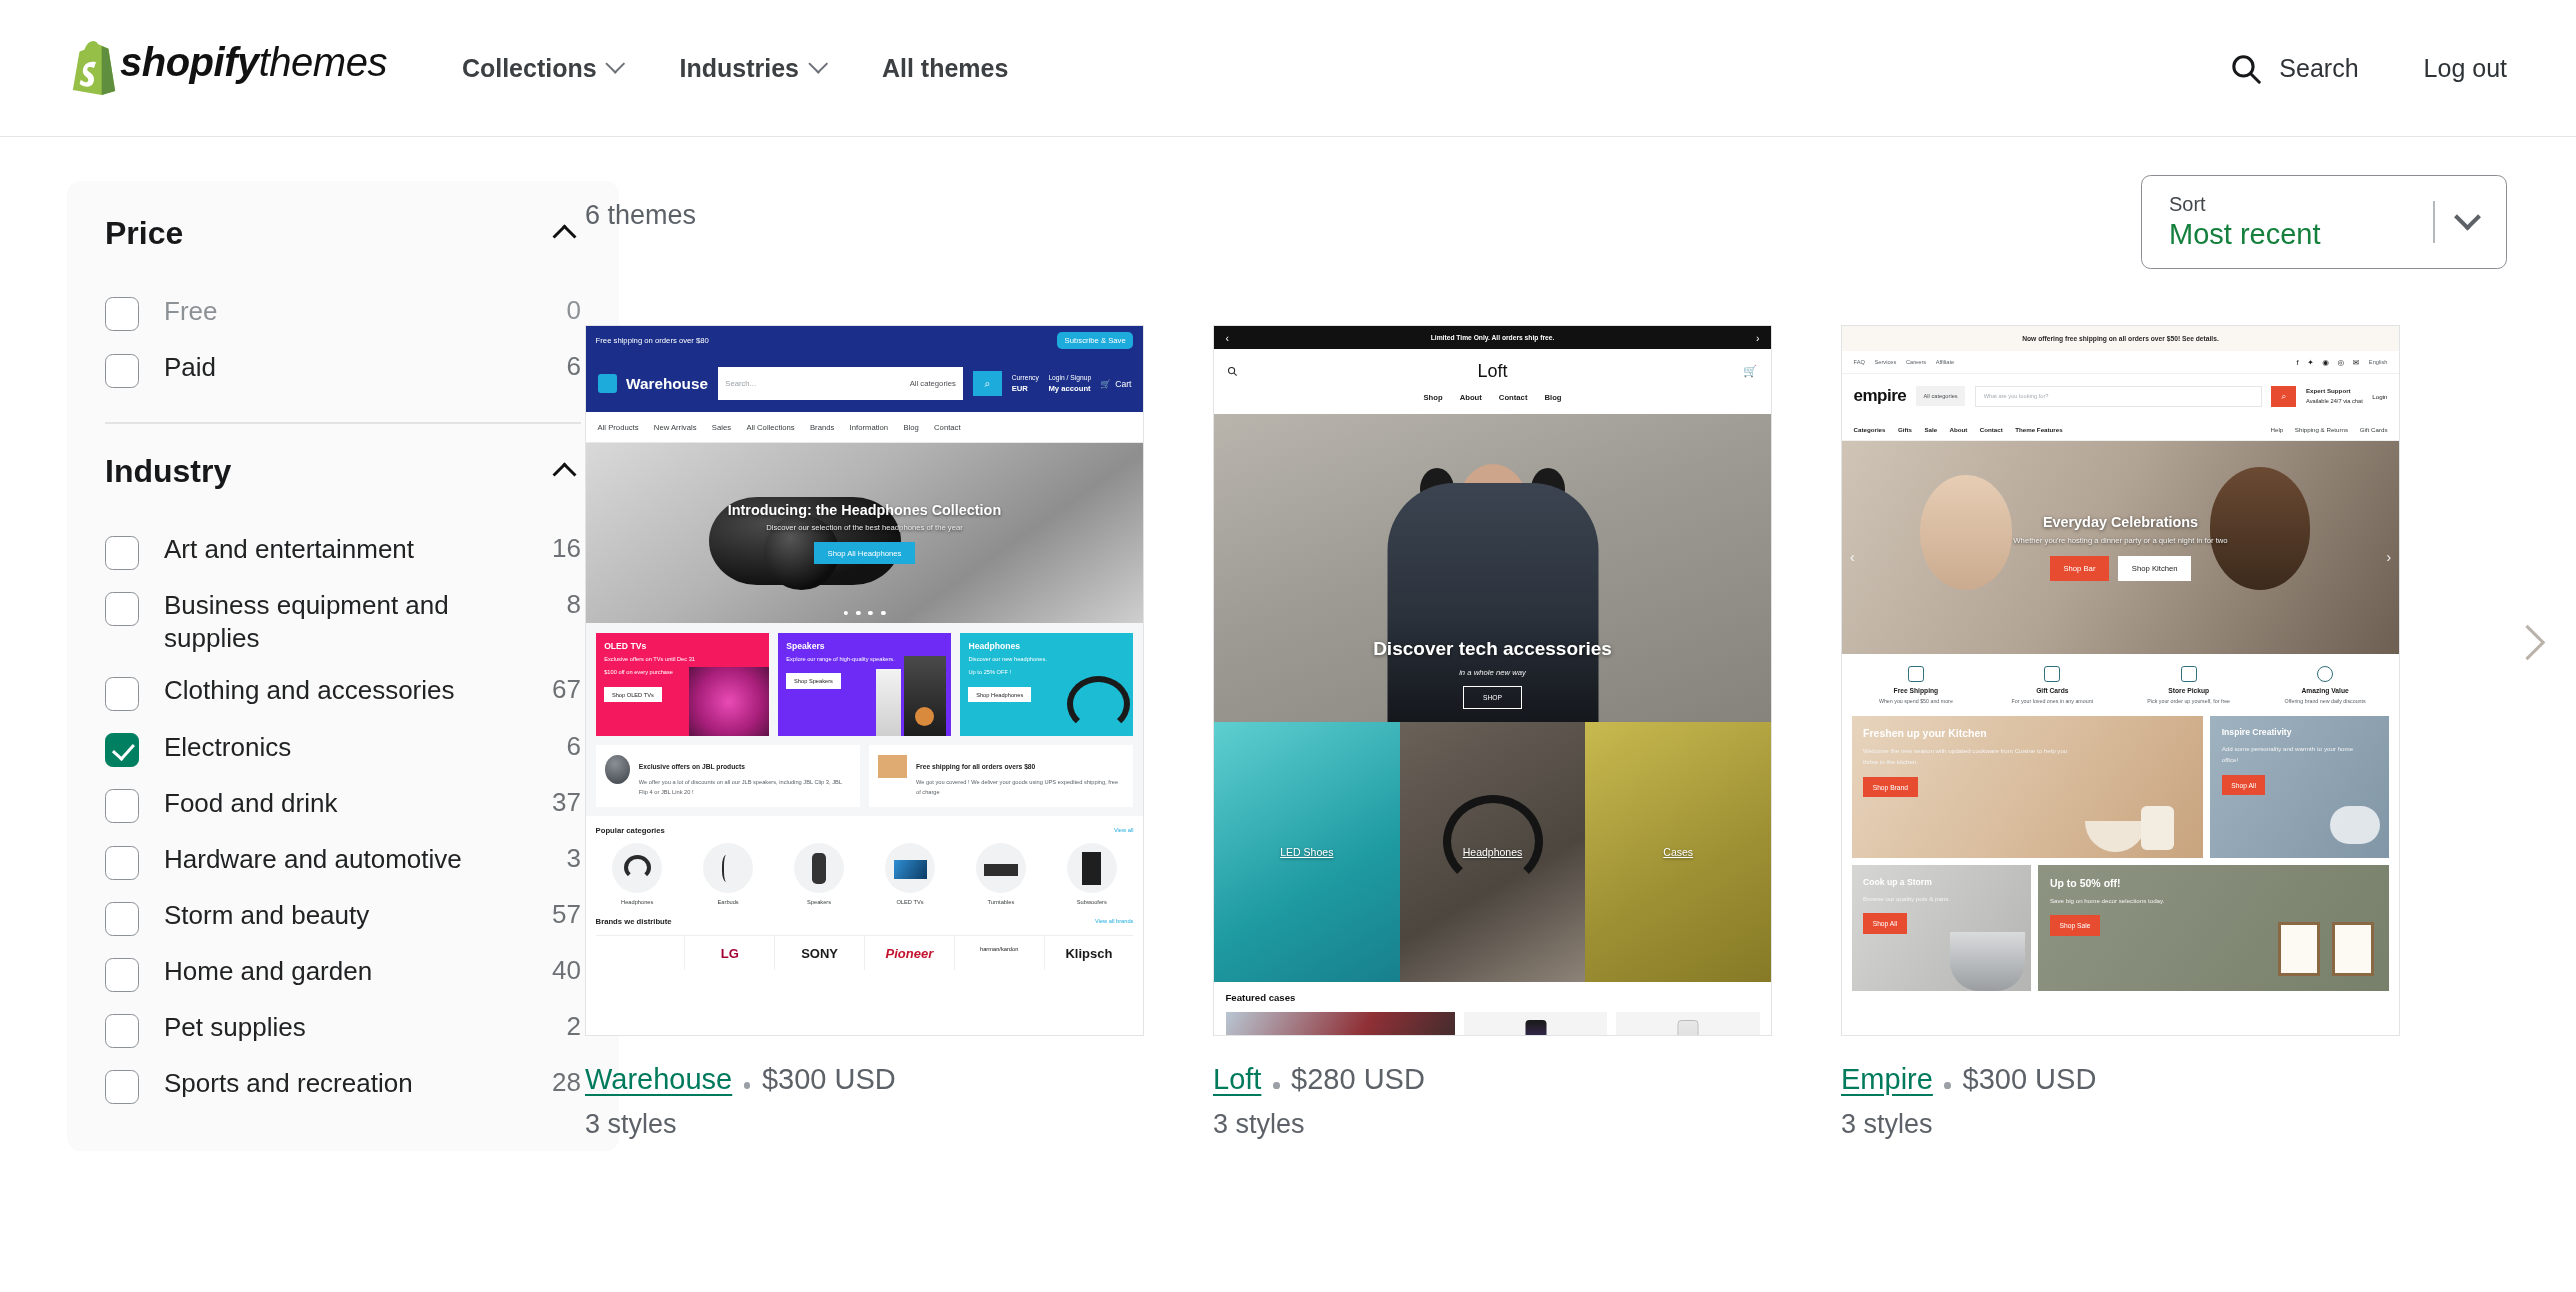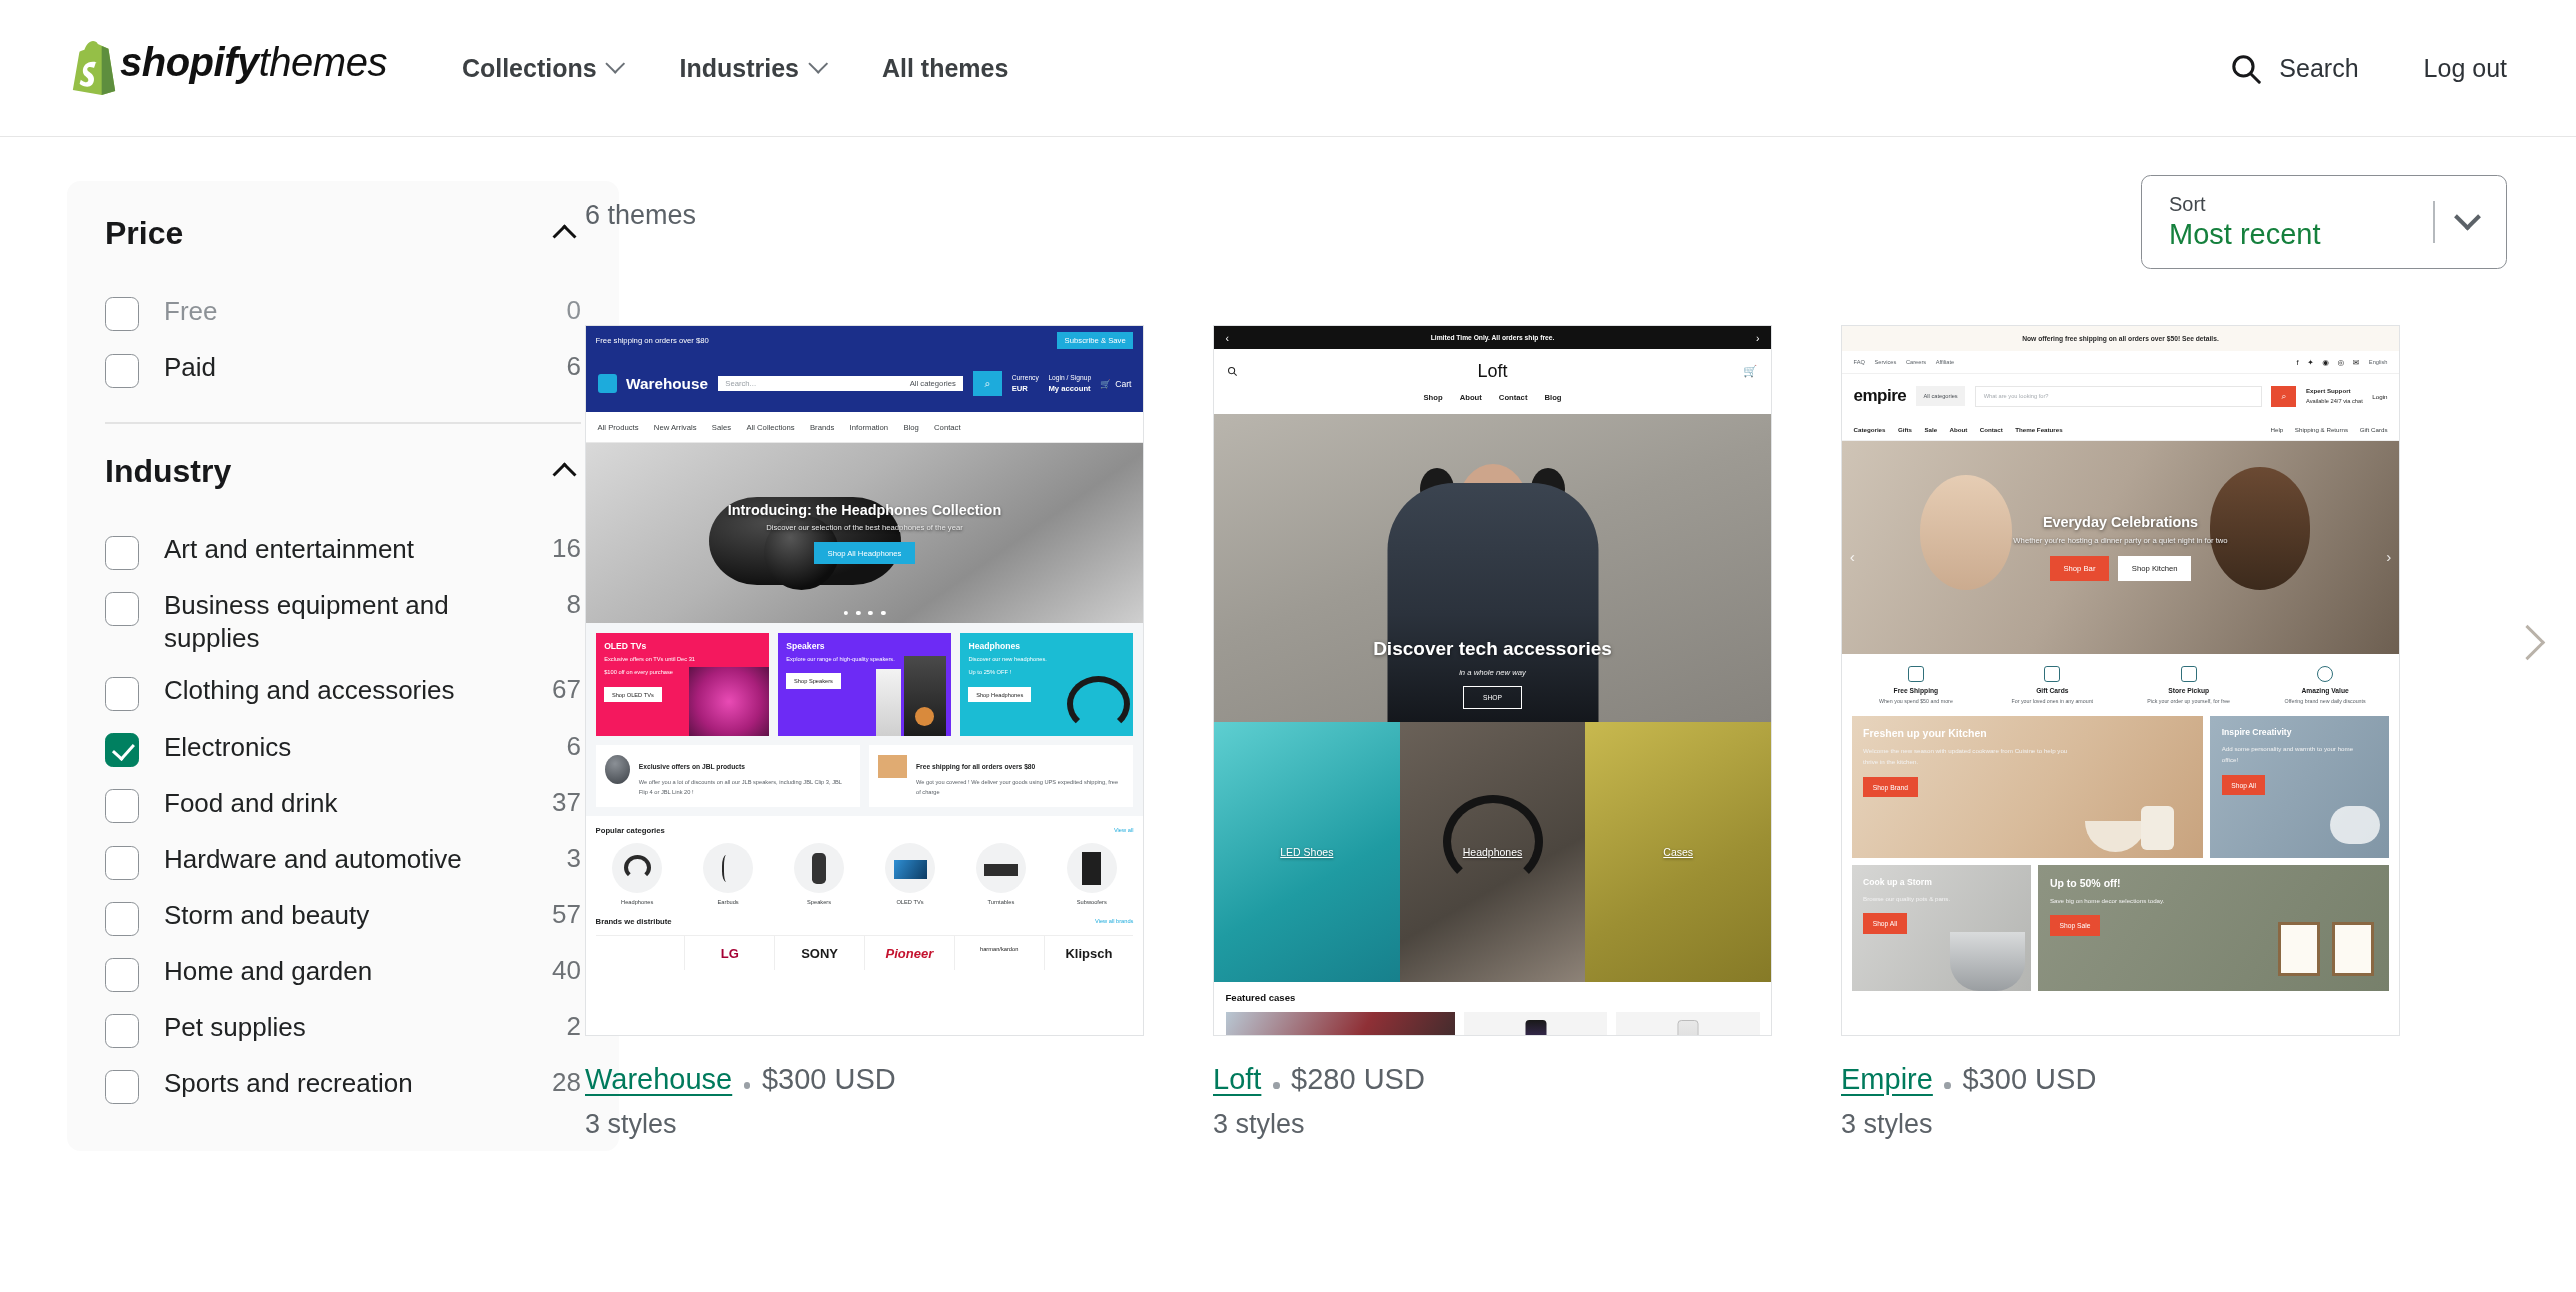--- a/index.html
+++ b/index.html
@@ -135,25 +135,25 @@
     transform: rotate(45deg);
   }
 
   
   .ms { width: 100%; height: 100%; font-family: "Liberation Sans", sans-serif; position: relative; }
   .ms-txt { white-space: nowrap; }
 
   
   .w-bar { background:#1b2f8a; height:29px; display:flex; align-items:center; padding:0 9.6px; }
   .w-bar .t { font-size:7.7px; color:#fff; }
-  .w-sub { margin-left:auto; background:#1dabdc; color:#fff; font-size:7.7px; padding:3.8px 7.7px; border-radius:0; }
+  .w-sub { margin-left:auto; background:#1dabdc; color:#fff; font-size:7.7px; padding:3.8px 7.7px; border-radius:5px; }
   .w-head { background:#1b2f8a; height:57px; display:flex; align-items:center; padding:0 11.5px; gap:9.6px; }
   .w-logo-sq { width:19px; height:19px; background:#1dabdc; border-radius:2.9px; }
   .w-logo-tx { color:#fff; font-size:15.3px; font-weight:700; }
-  .w-search { flex:1 1 auto; height:15px; background:#fff; display:flex; align-items:center; padding-left:7.7px; font-size:7.7px; color:#9aa0a6; position:relative; }
+  .w-search { flex:1 1 auto; height:33px; background:#fff; display:flex; align-items:center; padding-left:7.7px; font-size:7.7px; color:#9aa0a6; position:relative; }
   .w-cat { margin-left:auto; font-size:7.7px; color:#4a4f54; padding-right:7.7px; }
   .w-sbtn { width:29px; height:25px; background:#1dabdc; display:flex; align-items:center; justify-content:center; color:#fff; font-size:10.5px; }
   .w-meta { color:#fff; font-size:6.7px; line-height:1.5; }
   .w-meta b { font-size:7.7px; }
   .w-cart { color:#fff; font-size:8.6px; display:flex; align-items:center; gap:3.8px; }
   .w-nav { background:#fff; height:31px; display:flex; align-items:center; gap:15.3px; padding:0 11.5px; font-size:7.7px; color:#3c4043; border-bottom:1px solid #e8e8e8; }
   .w-hero { height:180px; background:linear-gradient(145deg,#d9d9d9 0%,#b4b4b4 40%,#8e8e8e 70%,#cfcfcf 100%); position:relative; display:flex; flex-direction:column; align-items:center; justify-content:center; }
   .w-hero::before { content:""; position:absolute; left:22%; top:30%; width:192px; height:88px; border-radius:48px/44px; background:radial-gradient(ellipse at 30% 30%, #4a4a4a, #121212 70%); }
   .w-hero::after { content:""; position:absolute; left:32%; top:40%; width:75px; height:75px; border-radius:50%; background:radial-gradient(circle at 35% 30%, #565656, #0d0d0d 72%); }
   .w-h1 { position:relative; z-index:2; color:#fff; font-size:14.4px; font-weight:700; text-shadow:0 1px 2.9px rgba(0,0,0,.6); }

